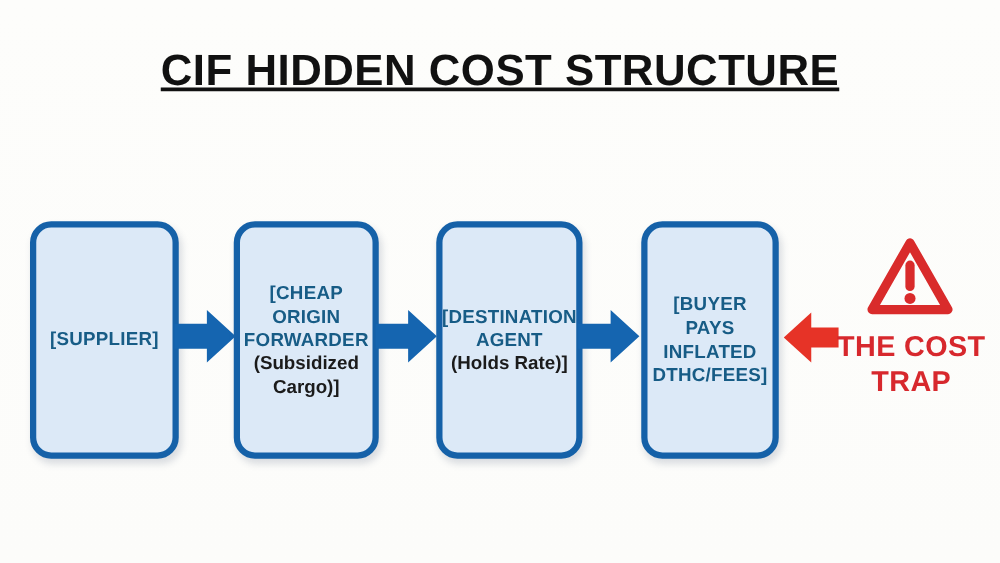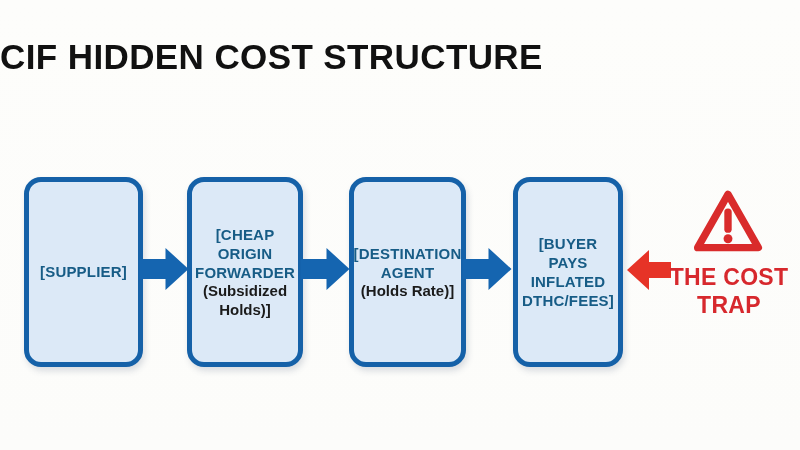--- a/index.html
+++ b/index.html
@@ -13,25 +13,26 @@
     position: relative;
     width: 800px;
     height: 450px;
     background: linear-gradient(180deg, #fdfdfb 0%, #fcfcfa 100%);
   }
   .title {
     position: absolute;
     top: 37px;
     left: 0;
     width: 100%;
-    text-align: left;
+    text-align: center;
     font-size: 35px;
     font-weight: 800;
     letter-spacing: 0.4px;
     color: #111111;
+    text-decoration: underline;
   }
   .flow-box {
     position: absolute;
     top: 177px;
     height: 190px;
     background: #dce9f7;
     border: 5px solid #1561a8;
     border-radius: 17px;
     display: flex;
     flex-direction: column;
@@ -112,21 +113,21 @@
 
   <svg class="arrow-right arrow-1" viewBox="0 0 49 44" xmlns="http://www.w3.org/2000/svg">
     <polygon points="0,12 26,12 26,1 49,22 26,43 26,32 0,32" fill="#1565b0"></polygon>
   </svg>
 
   <div class="flow-box box-2">
     <span class="box-text-primary">[CHEAP
 ORIGIN
 FORWARDER</span>
     <span class="box-text-secondary">(Subsidized
-Holds)]</span>
+Cargo)]</span>
   </div>
 
   <svg class="arrow-right arrow-2" viewBox="0 0 49 44" xmlns="http://www.w3.org/2000/svg">
     <polygon points="0,12 26,12 26,1 49,22 26,43 26,32 0,32" fill="#1565b0"></polygon>
   </svg>
 
   <div class="flow-box box-3">
     <span class="box-text-primary">[DESTINATION
 AGENT</span>
     <span class="box-text-secondary">(Holds Rate)]</span>

